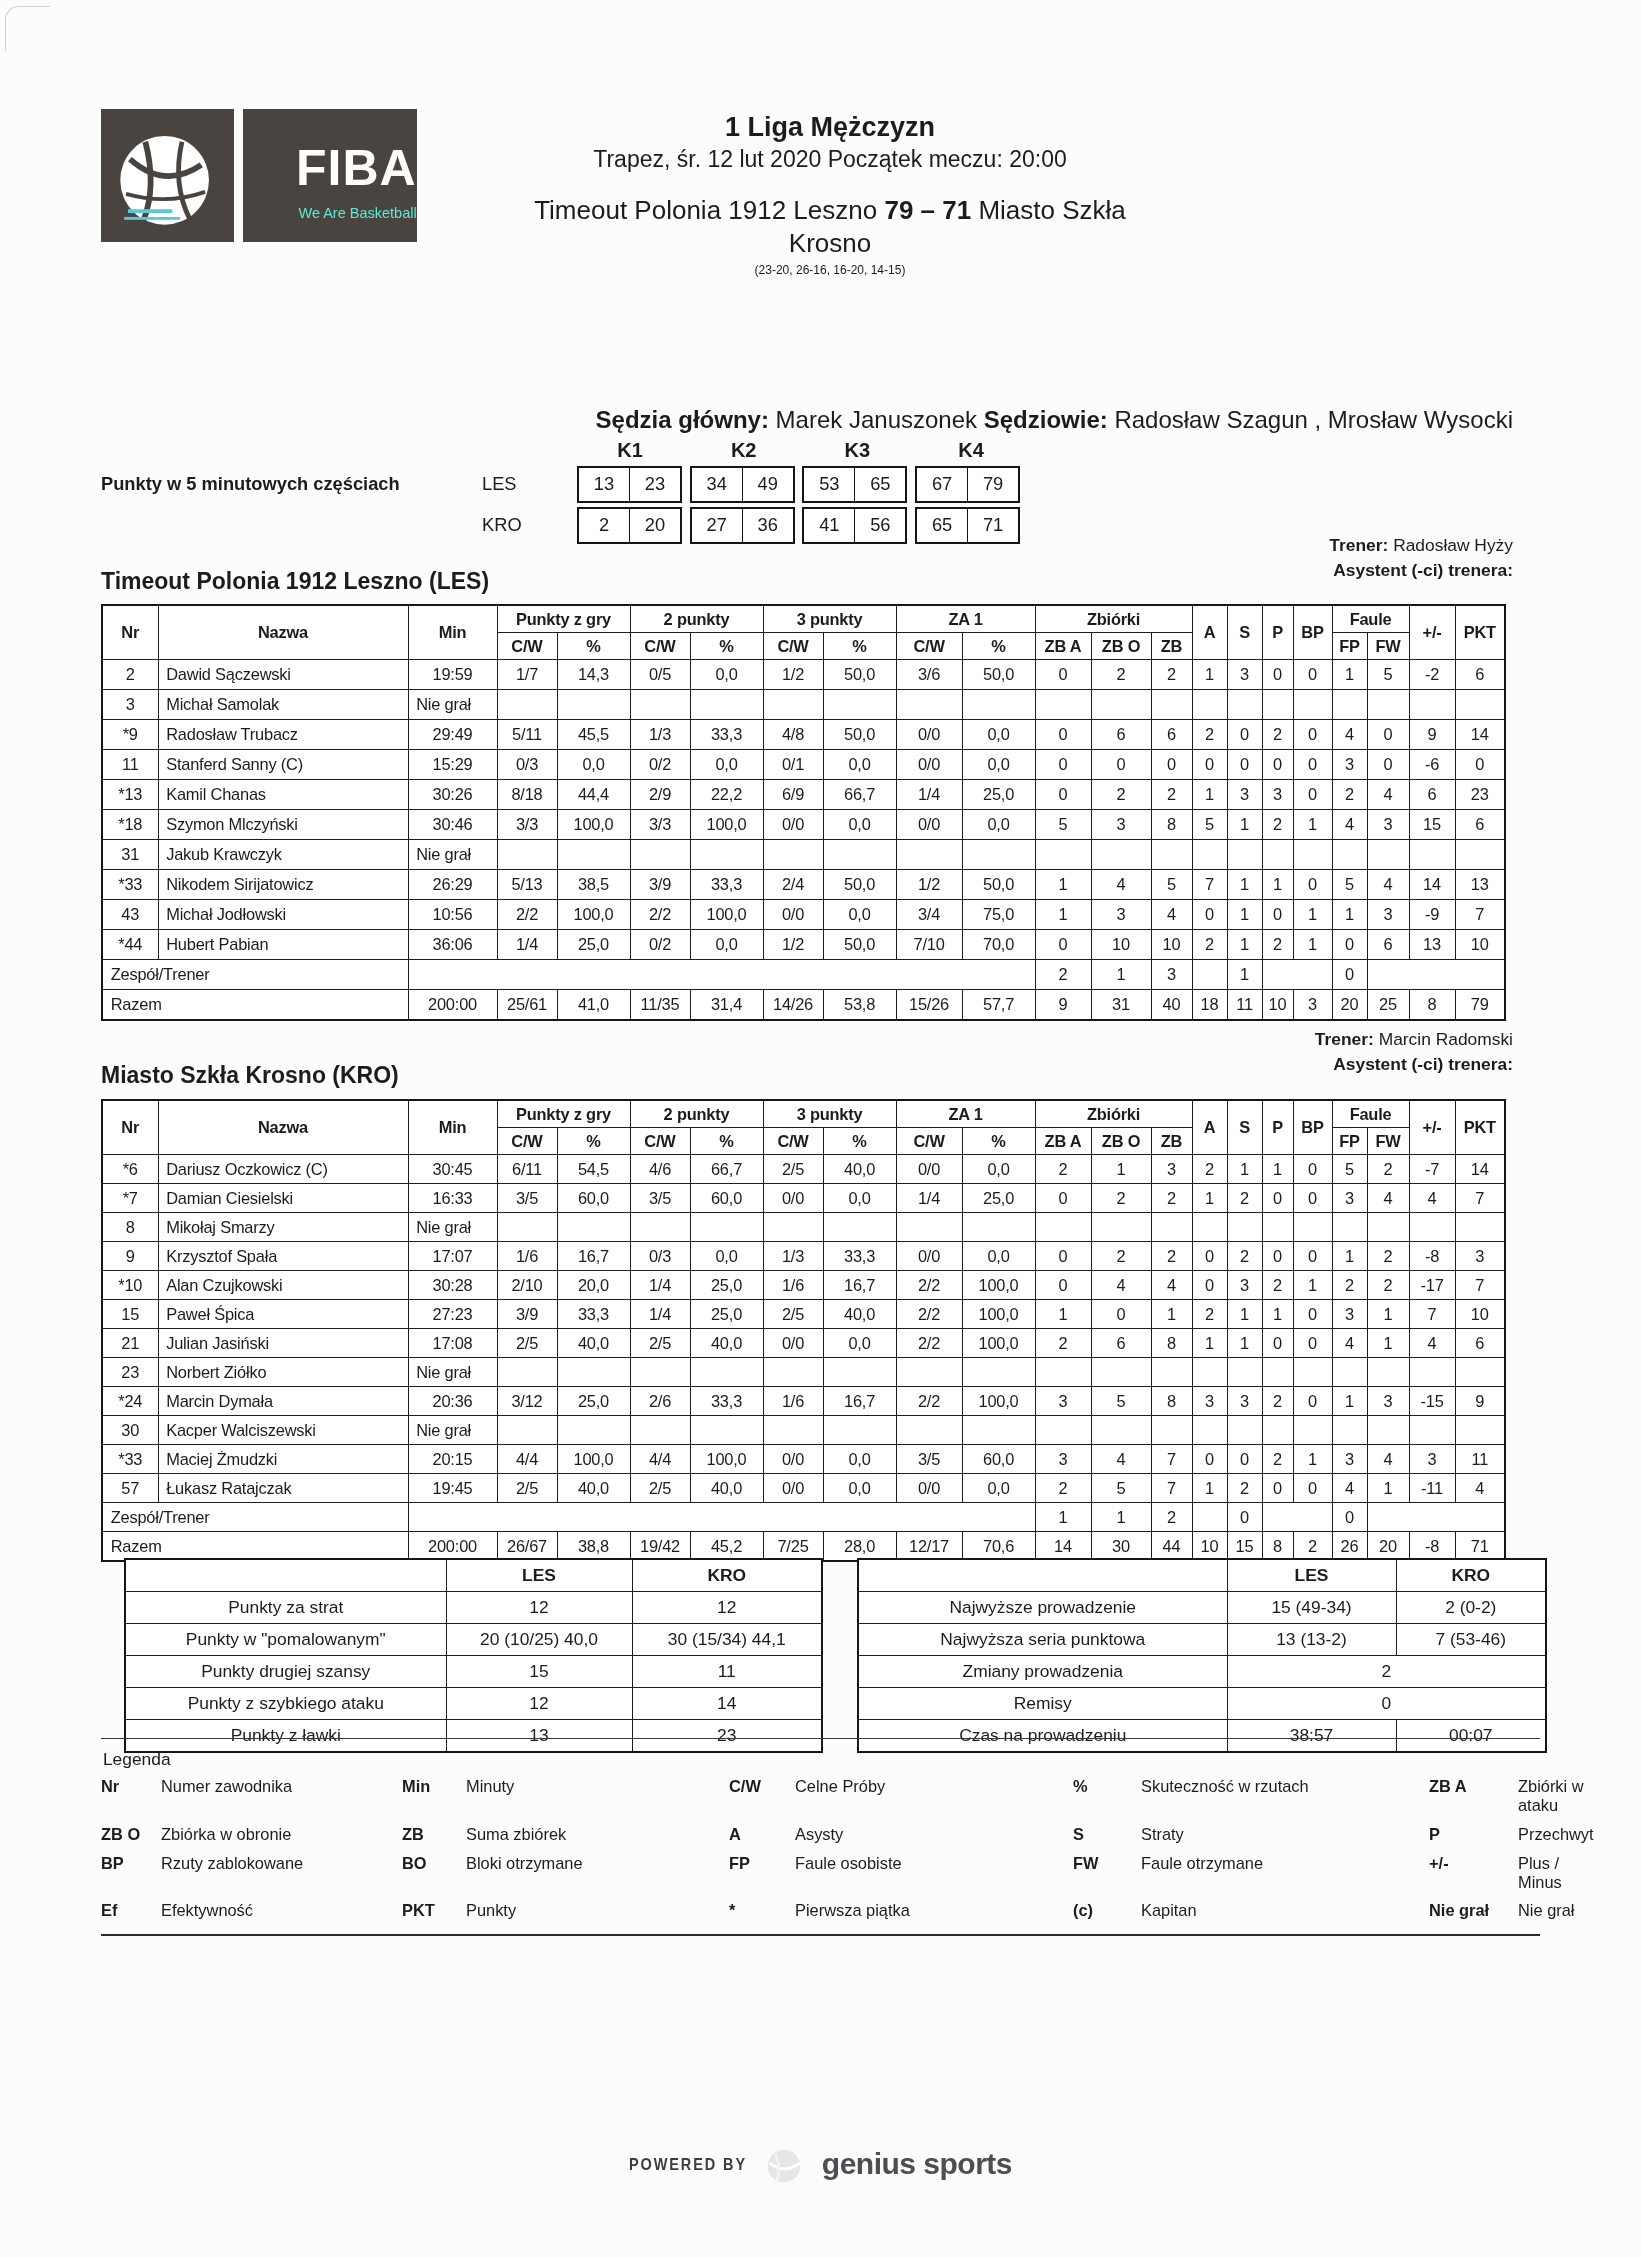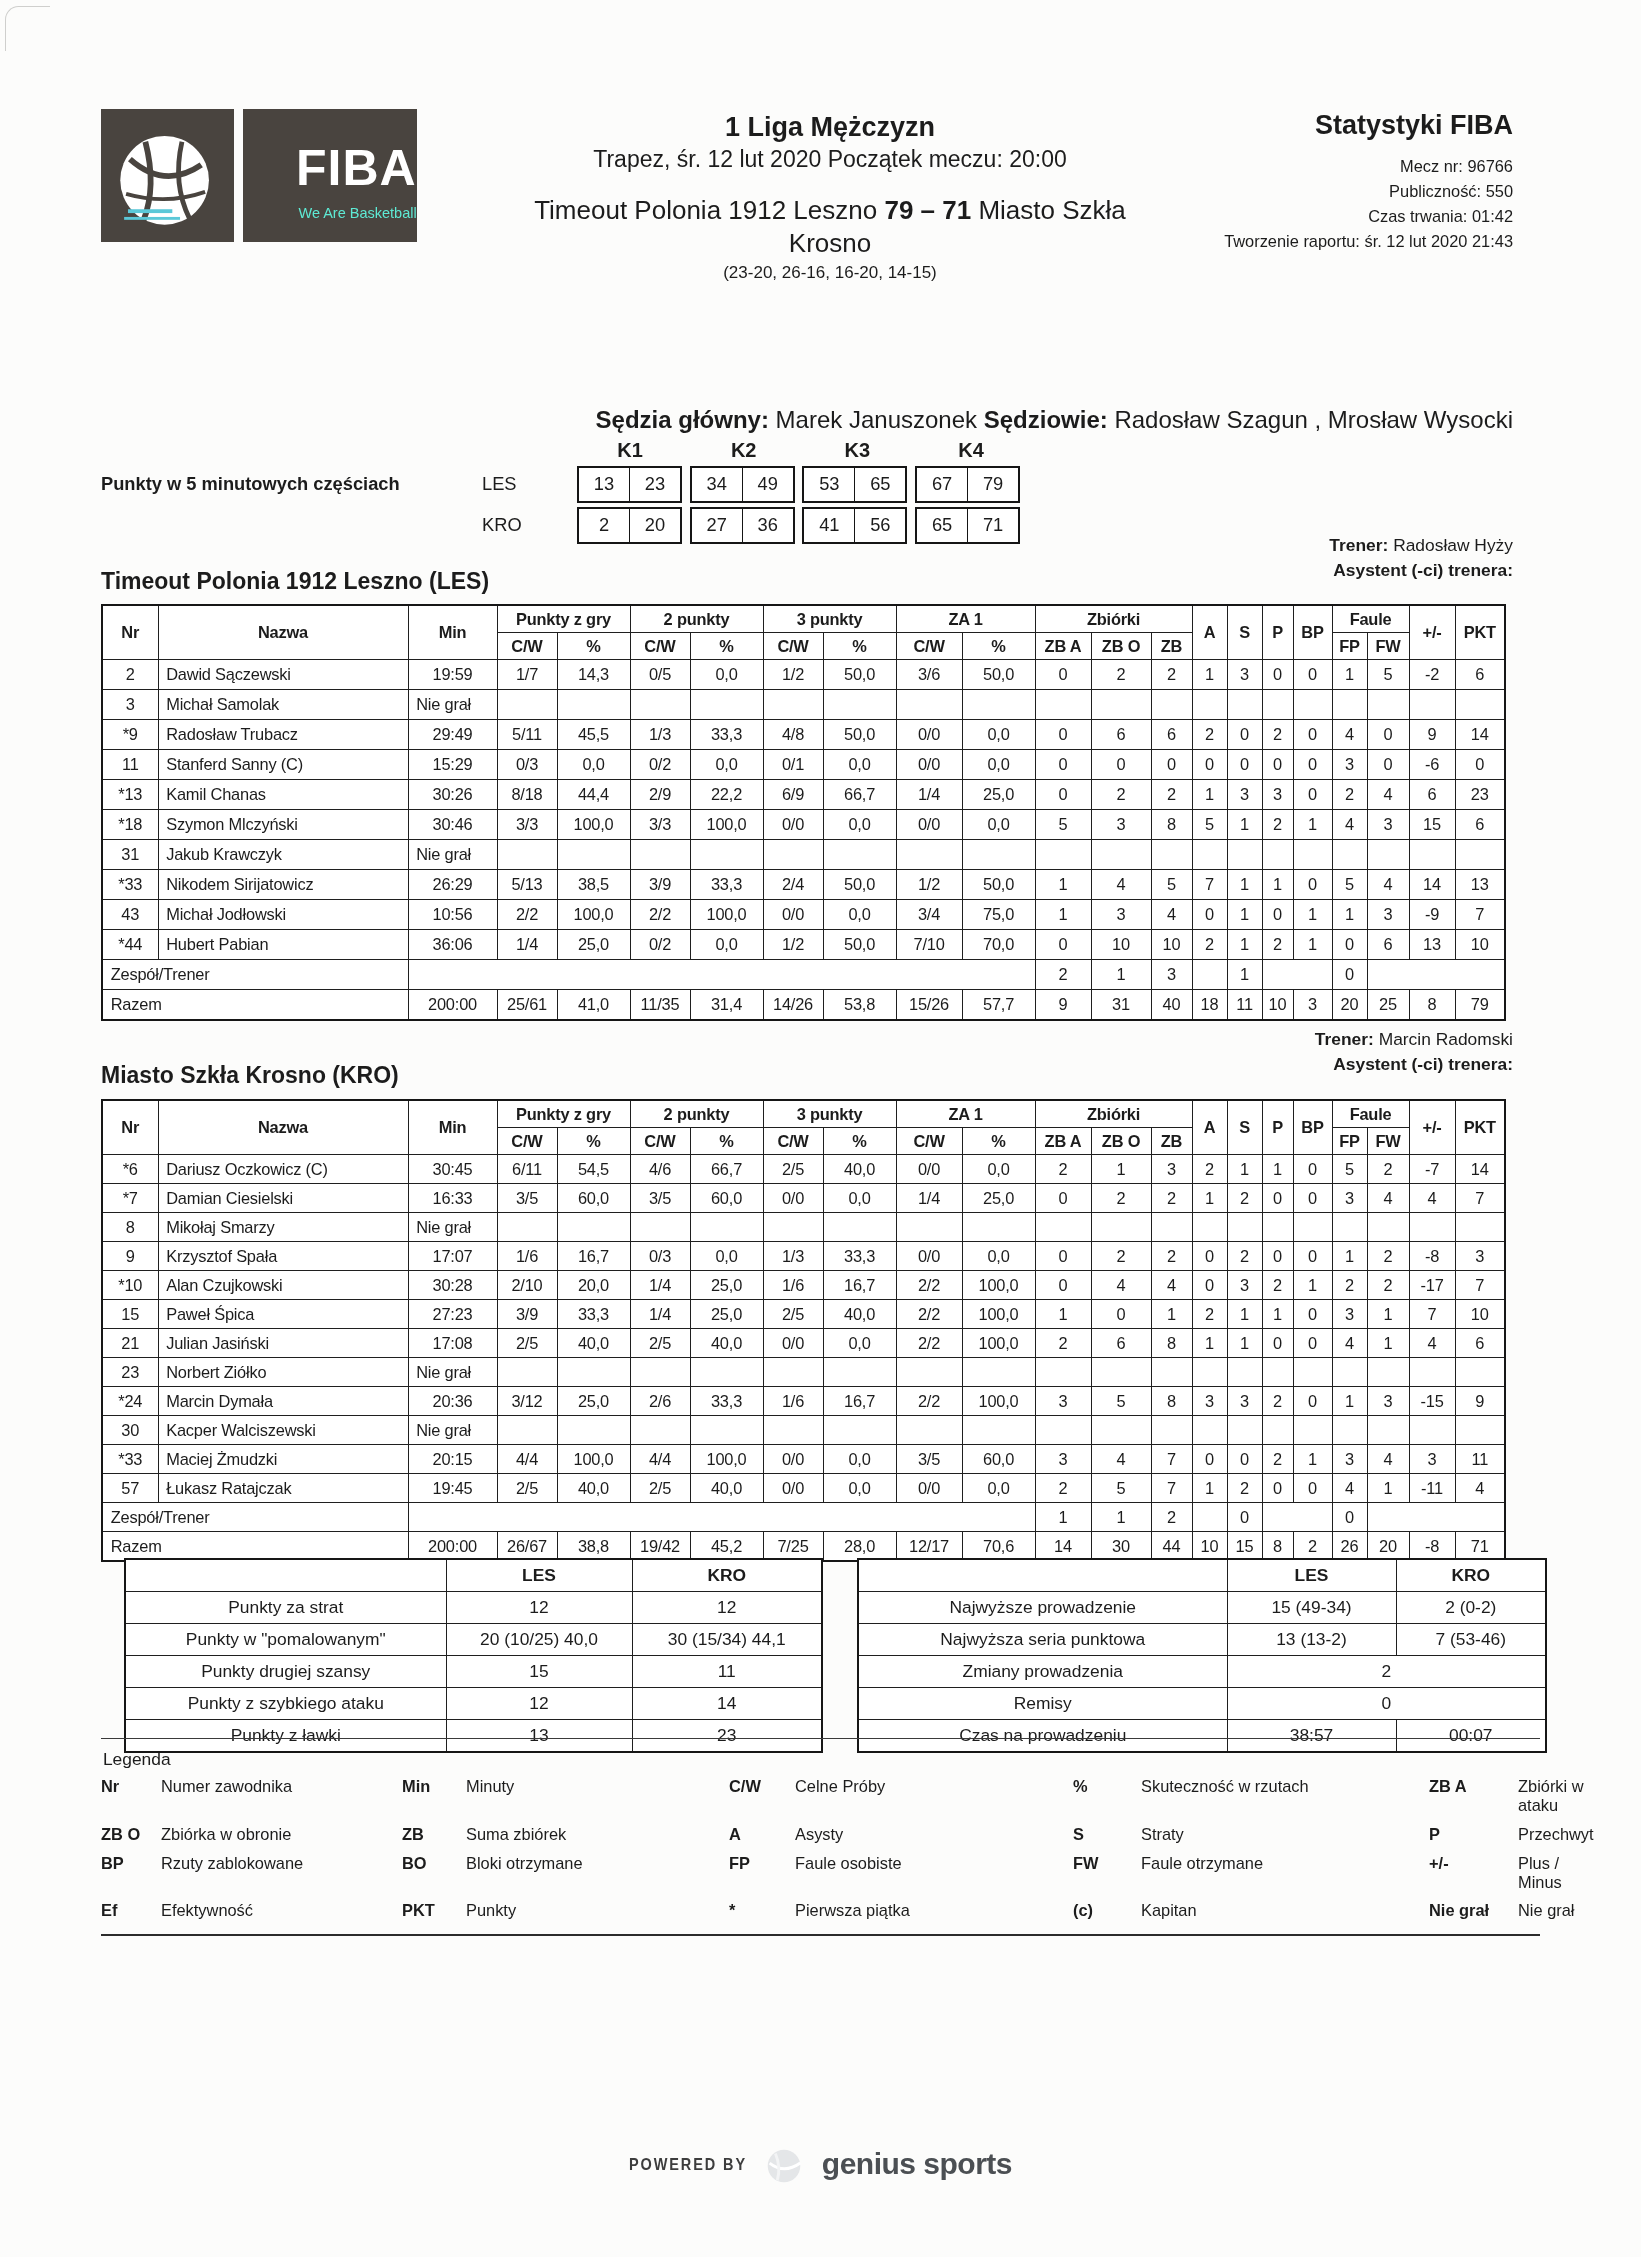--- a/index.html
+++ b/index.html
@@ -12,21 +12,21 @@
   .logo-box{background:#49443f;height:133px;display:flex;align-items:center;justify-content:center;}
   .logo-globe{width:133px;}
   .logo-fiba{width:174px;flex-direction:column;gap:1.9px;align-items:flex-end;}
   .fiba-word{color:#fff;font-size:50px;font-weight:bold;letter-spacing:1px;line-height:1;margin-top:13.5px;}
   .fiba-tag{color:#5eead4;font-size:14.5px;margin-top:9.7px;}
   .center-head{position:absolute;top:112px;left:439px;width:782px;text-align:center;}
   .league{font-size:27px;font-weight:bold;}
   .venue{font-size:23px;margin-top:3px;}
   .score-line{font-size:26px;margin:21px auto 0;width:632px;line-height:1.25;}
   .score-line b{font-weight:bold;}
-  .quarters{font-size:17px;margin-top:3.9px;}
+  .quarters{font-size:12px;margin-top:3.9px;}
   .right-head{position:absolute;top:110px;right:128px;width:415px;text-align:right;}
   .report-title{font-size:27px;font-weight:bold;}
   .meta{font-size:16.4px;line-height:25px;margin-top:12.6px;}
   .officials{position:absolute;top:406px;left:386px;right:128px;text-align:right;font-size:24px;}
   .officials b{font-weight:bold;}
   
   .periods{position:absolute;top:439px;left:101px;}
   .p-quarters{display:flex;margin-left:476px;}
   .p-q{width:106px;margin-right:7.7px;text-align:center;font-weight:bold;font-size:20px;}
   .p-row{display:flex;align-items:center;margin-top:3.9px;}
@@ -93,29 +93,20 @@
     <div class="league">1 Liga Mężczyzn</div>
     <div class="venue">Trapez, śr. 12 lut 2020 Początek meczu: 20:00</div>
     <div class="score-line">
       <span>Timeout Polonia 1912 Leszno</span>
       <b>79 – 71</b>
       <span>Miasto Szkła Krosno</span>
     </div>
     <div class="quarters">(23-20, 26-16, 16-20, 14-15)</div>
   </div>
 
-  <div class="right-head">
-    <div class="report-title">Statystyki FIBA</div>
-    <div class="meta">
-      <div>Mecz nr: 96766</div>
-      <div>Publiczność: 550</div>
-      <div>Czas trwania: 01:42</div>
-      <div>Tworzenie raportu: śr. 12 lut 2020 21:43</div>
-    </div>
-  </div>
 
   <div class="officials">
     <b>Sędzia główny:</b><span> Marek Januszonek </span><b>Sędziowie:</b><span> Radosław Szagun , Mrosław Wysocki</span>
   </div>
 
   <div class="periods">
     <div class="p-quarters">
         <div class="p-q">K1</div>
         <div class="p-q">K2</div>
         <div class="p-q">K3</div>

